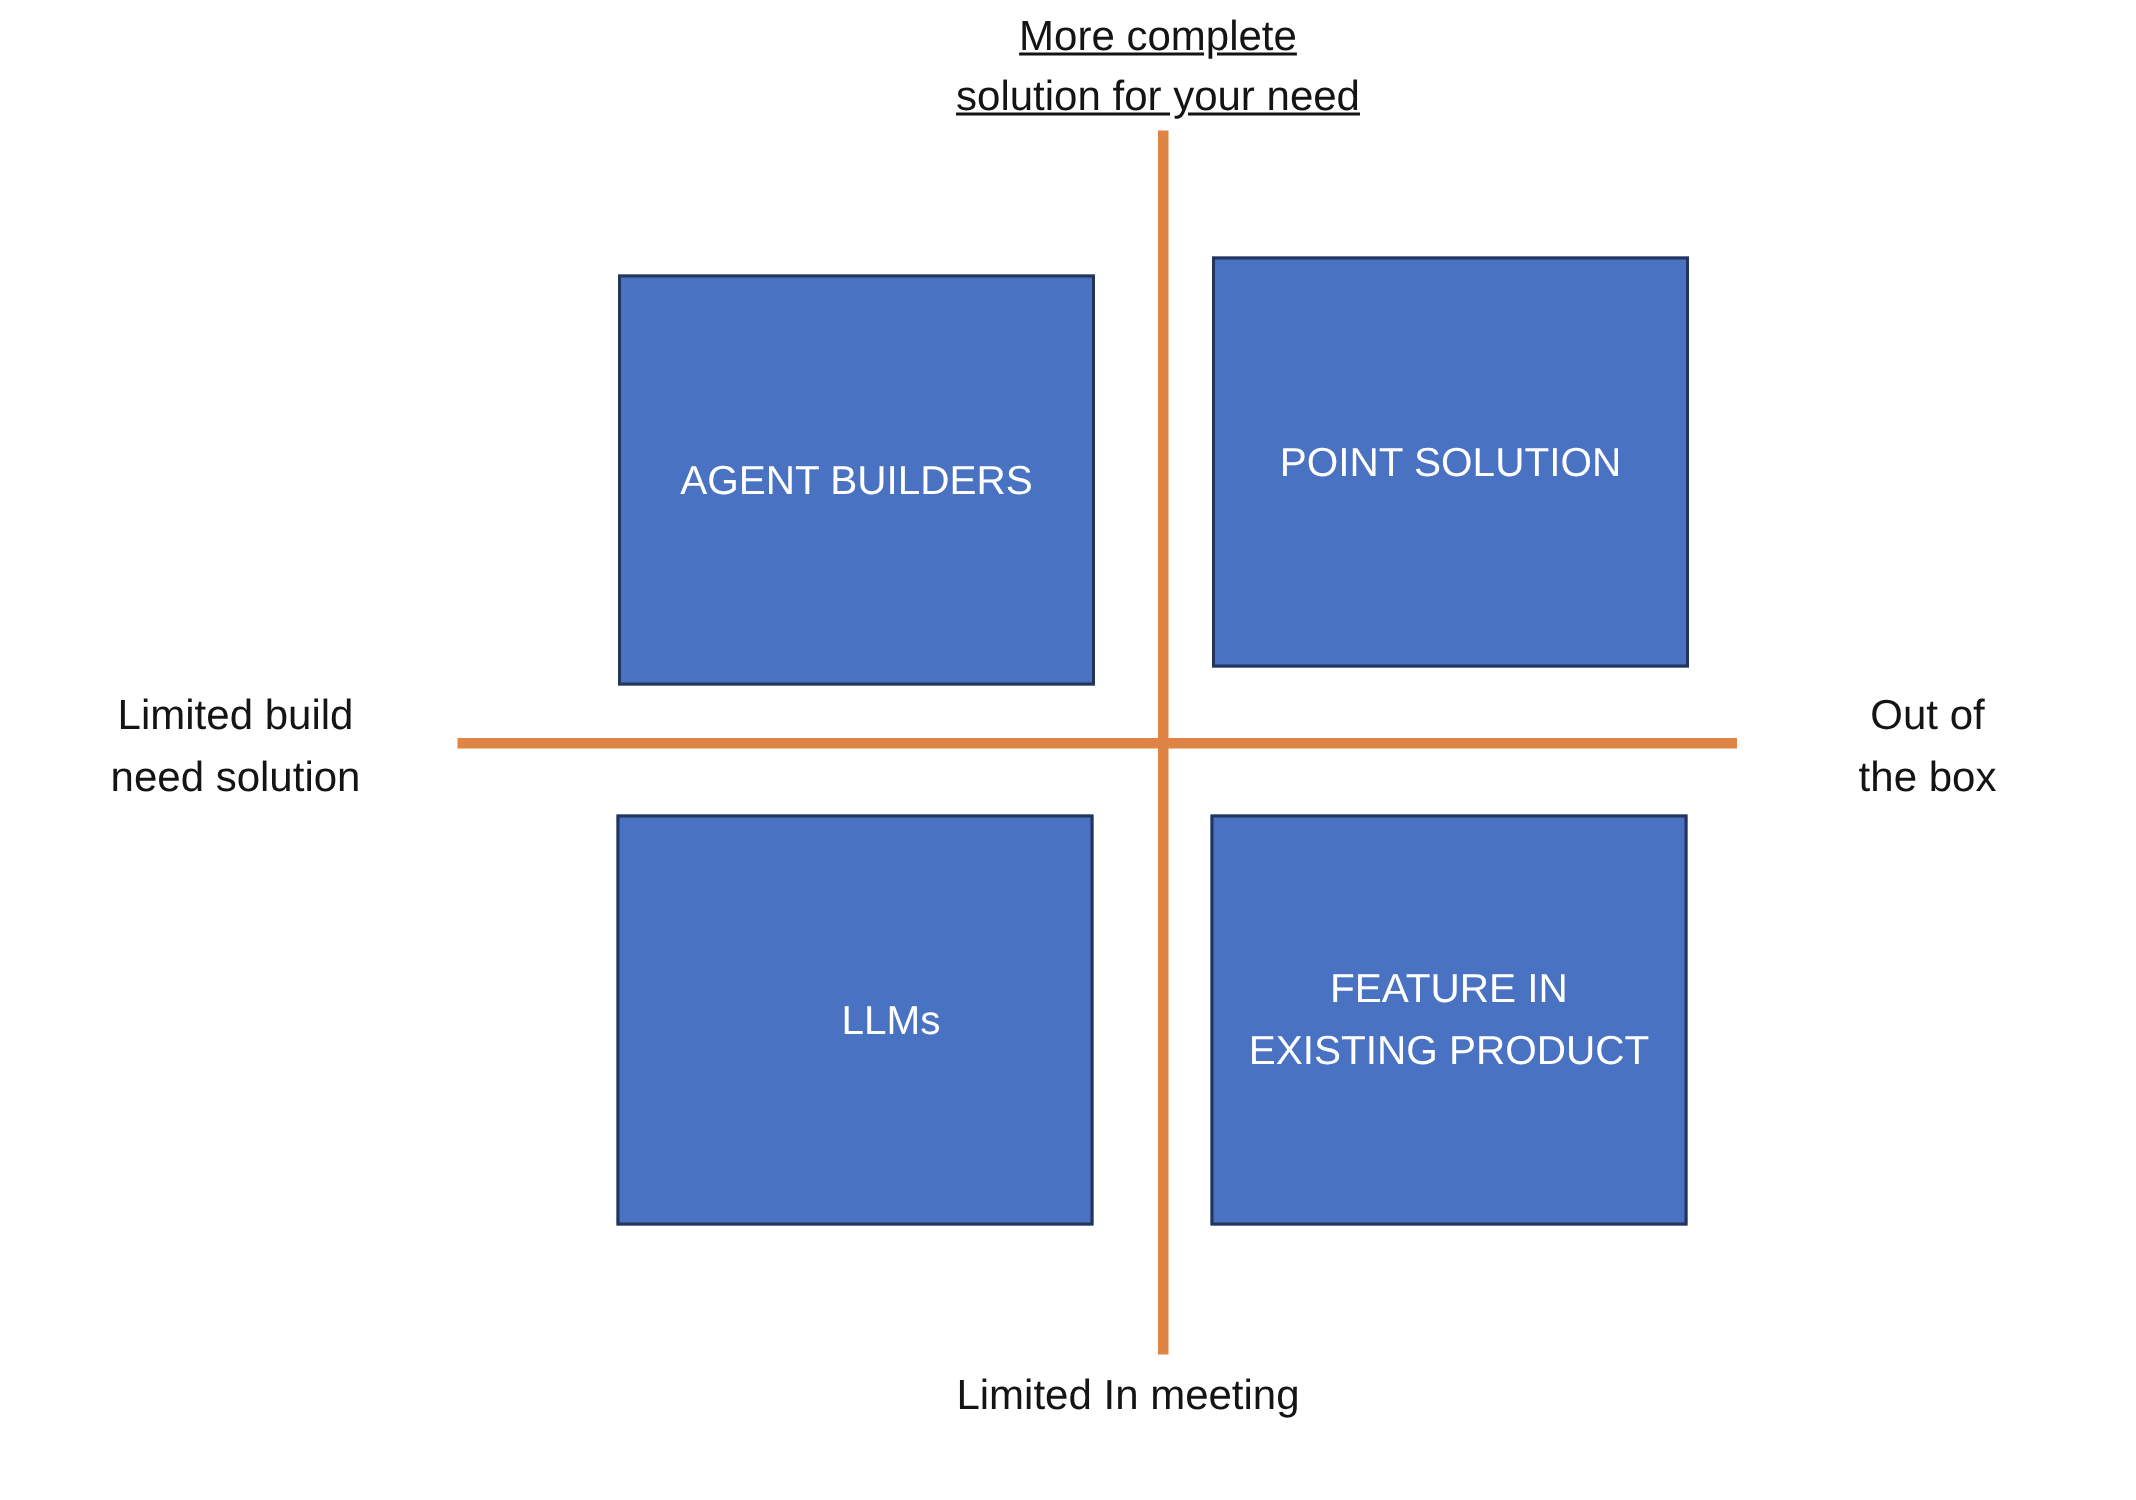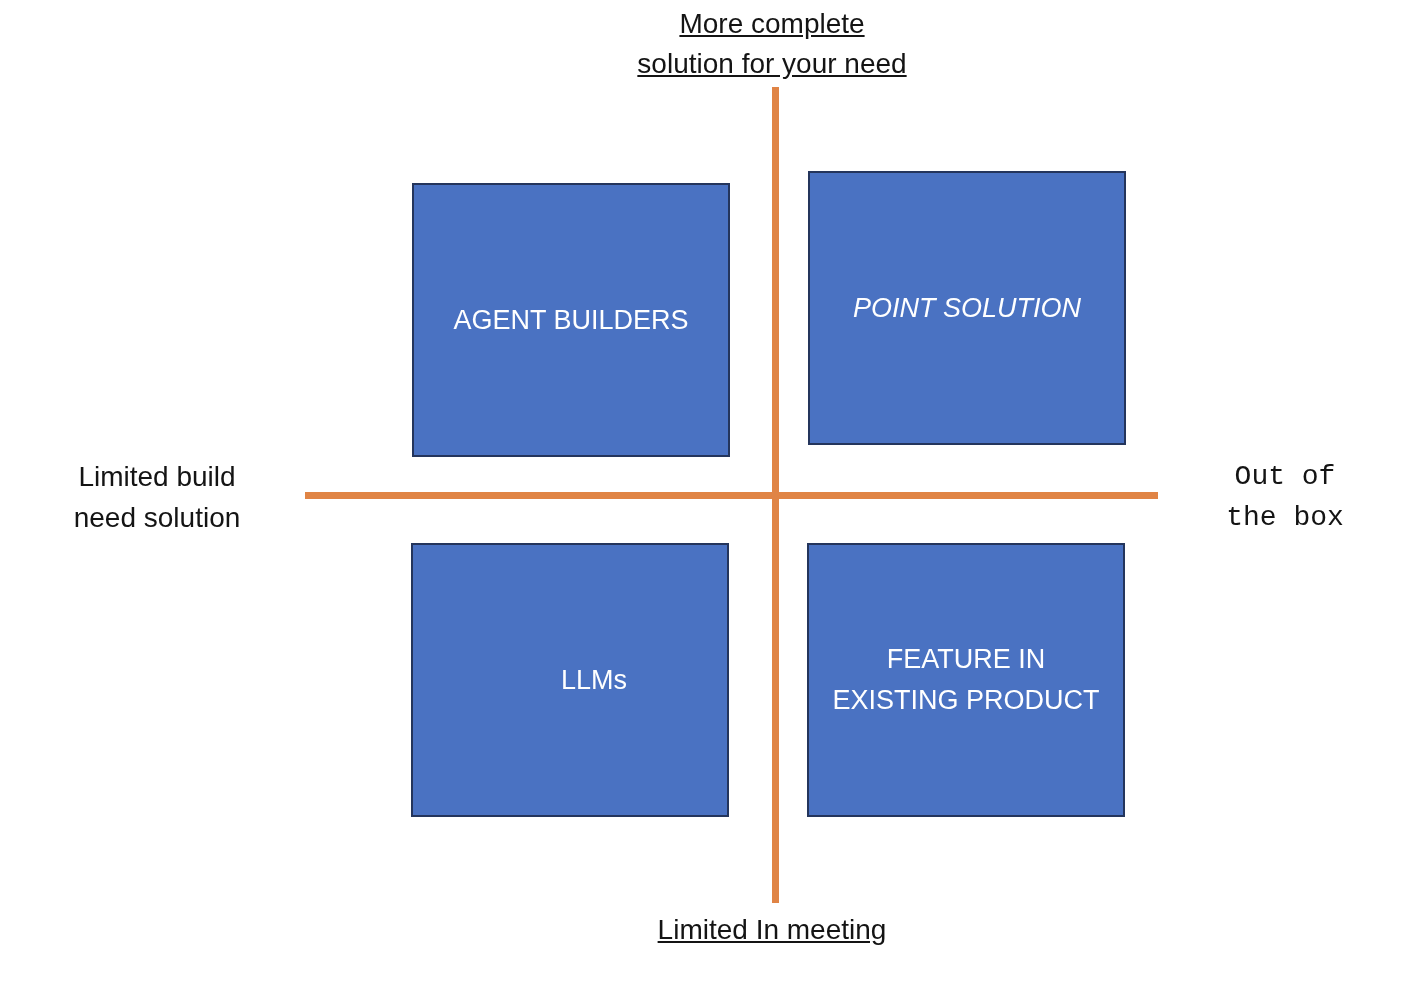--- a/index.html
+++ b/index.html
@@ -28,42 +28,42 @@
   .axis-label {
     position: absolute;
     color: var(--label-text);
     font-size: 28px;
     line-height: 40px;
     text-align: center;
     transform: translateX(-50%);
     white-space: nowrap;
   }
   .axis-label.top    { left: 772px;  top: 4px; text-decoration: underline; }
-  .axis-label.bottom { left: 772px;  top: 910px; text-decoration: underline; }
+  .axis-label.bottom { left: 752px;  top: 910px; }
   .axis-label.left   { left: 157px;  top: 456px; line-height: 41px; }
-  .axis-label.right  { left: 1285px; top: 456px; line-height: 41px; font-family: Liberation Mono, monospace; }
+  .axis-label.right  { left: 1285px; top: 456px; line-height: 41px; }
   .qbox {
     position: absolute;
     width: 318px;
     height: 274px;
     background: var(--box-fill);
     border: 2px solid var(--box-border);
     display: flex;
     align-items: center;
     justify-content: center;
     text-align: center;
   }
   .qbox .qlabel {
     color: var(--box-text);
     font-size: 27px;
     line-height: 41px;
     padding: 0 20px;
   }
   .qbox.tl { left: 412px; top: 171px; margin-top: 12px; }
-  .qbox.tr { left: 808px; top: 171px; font-style: italic; }
+  .qbox.tr { left: 808px; top: 171px; }
   .qbox.bl { left: 411px; top: 543px; padding-left: 48px; }
   .qbox.br { left: 807px; top: 543px; }
   .lbl-line { display: block; }
 </style>
 </head>
 <body>
 
 <div class="canvas">
 
   <div class="axis vline"></div>

